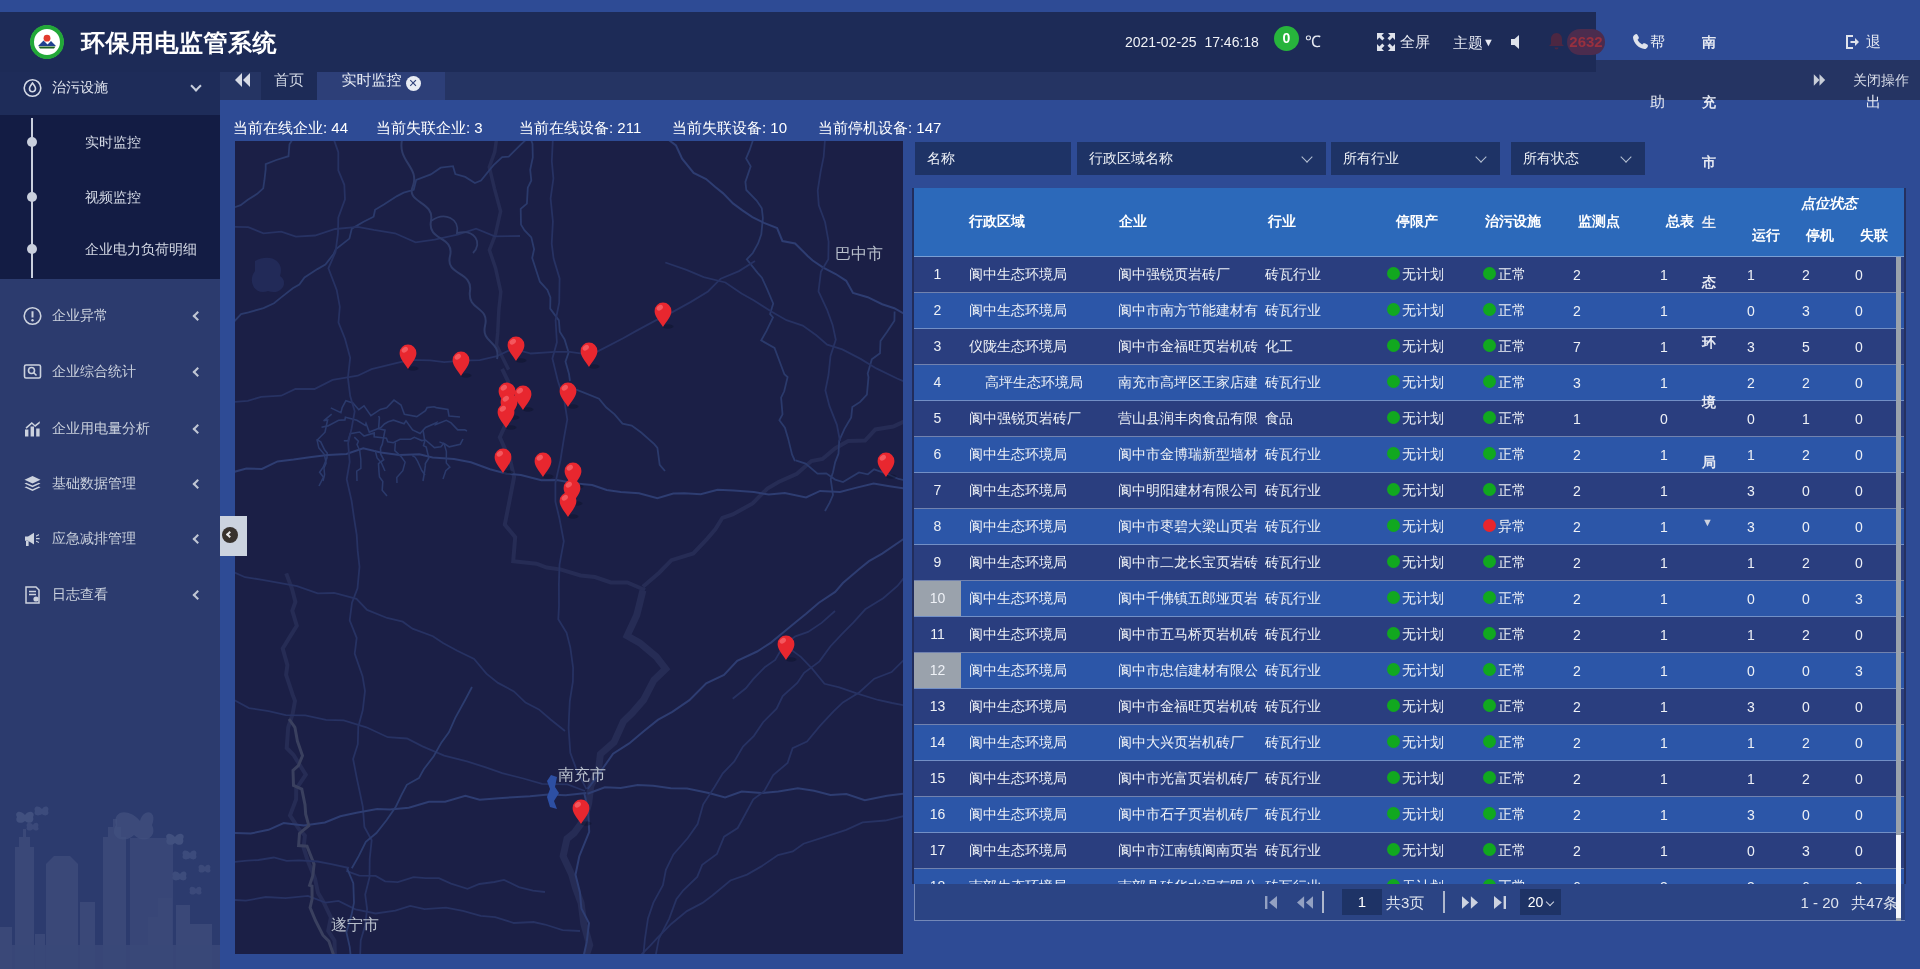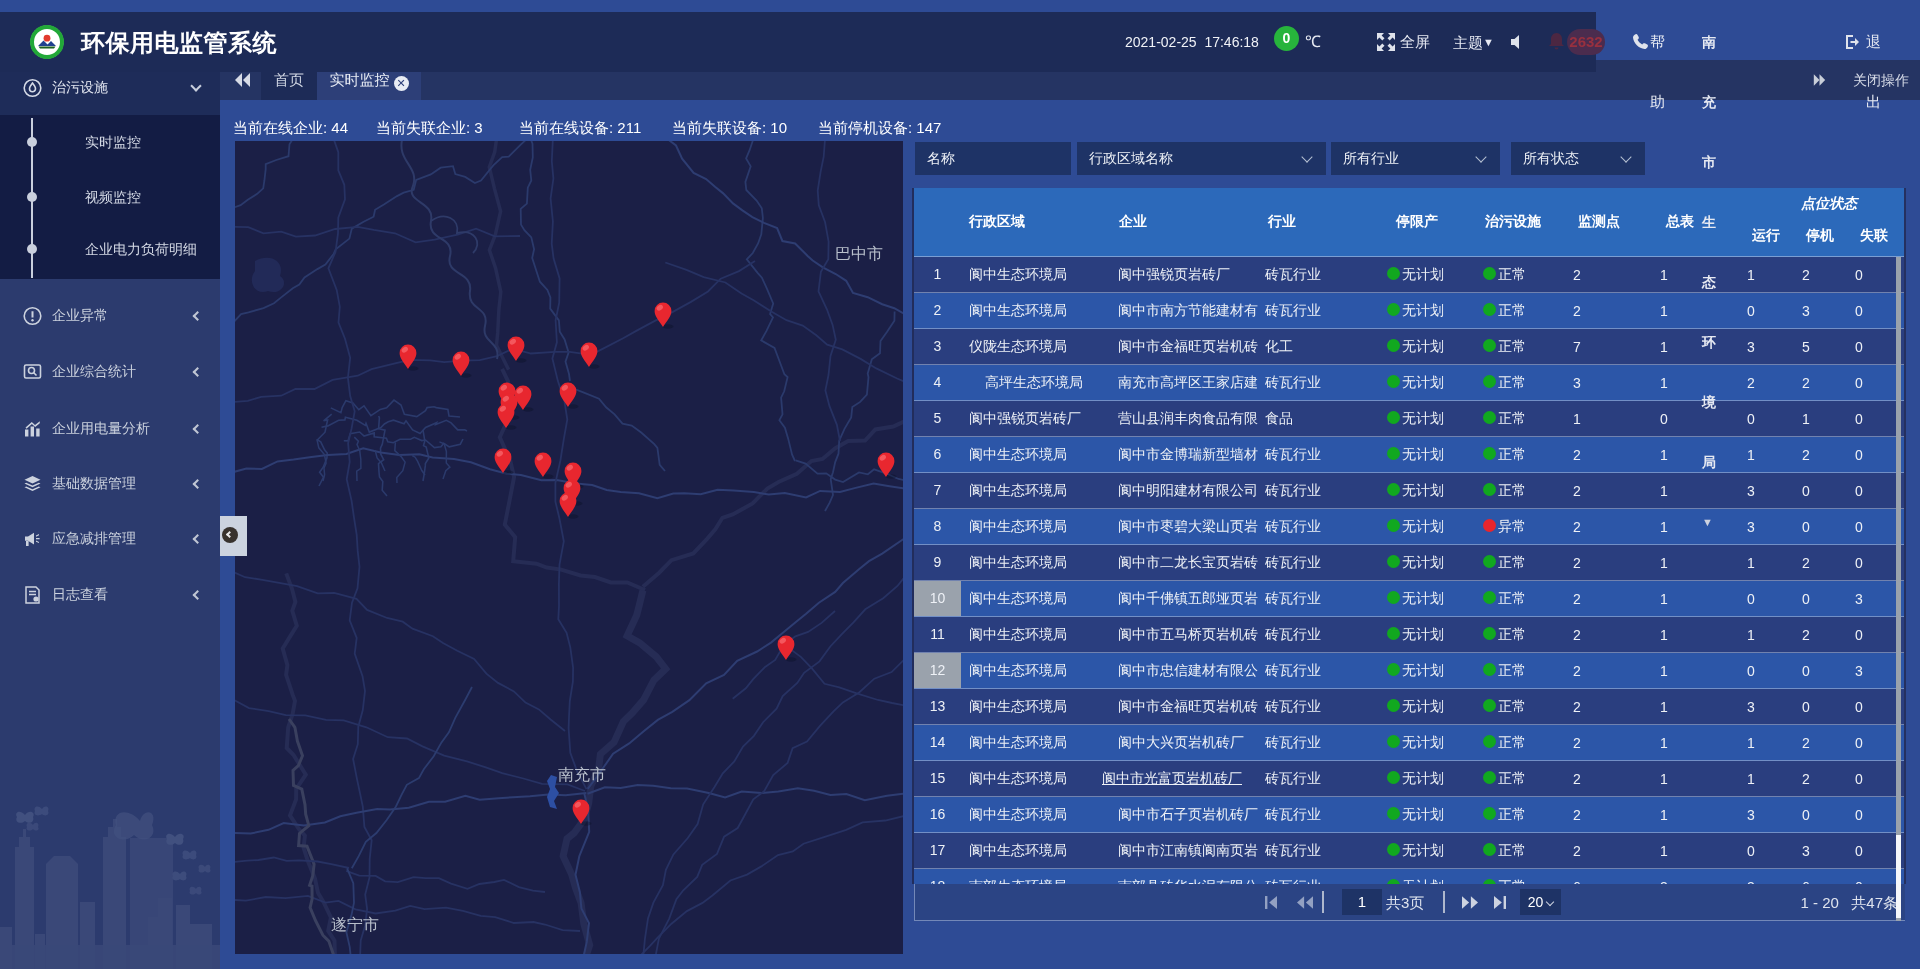--- a/index.html
+++ b/index.html
@@ -195,21 +195,21 @@
       <span class="chev"></span>
   </div>
 </div>
 
 <div id="tabbar">
   <svg class="abs" style="left:14px;top:12px" width="17" height="16" viewBox="0 0 17 16" fill="#d7dbe6">
     <path d="M8 1 L8 15 L1 8 Z"></path>
       <path d="M16 1 L16 15 L9 8 Z"></path>
   </svg>
   <div class="tab" style="left:41px;width:56px;background:#1d2b57;color:#cfd5e2;">首页</div>
-  <div class="tab" style="left:97px;width:104px;background:#2d3f78;color:#e8ecf4;">实时监控&nbsp;<span style="display:inline-block;width:15px;height:15px;border-radius:50%;background:#e8ecf4;color:#2d3f78;font-size:11px;line-height:15px;vertical-align:-2px;">✕</span></div>
+  <div class="tab" style="left:97px;width:128px;background:#2d3f78;color:#e8ecf4;">实时监控&nbsp;<span style="display:inline-block;width:15px;height:15px;border-radius:50%;background:#e8ecf4;color:#2d3f78;font-size:11px;line-height:15px;vertical-align:-2px;">✕</span></div>
   <svg class="abs" style="left:1593px;top:14px" width="13" height="12" viewBox="0 0 16 14" fill="#c9ced9">
     <path d="M1 0 L8 7 L1 14 Z"></path>
       <path d="M8 0 L15 7 L8 14 Z"></path>
   </svg>
   <div class="abs" style="left:1633px;top:0;height:40px;line-height:40px;font-size:14px;color:#d7dce8;">关闭操作</div>
 </div>
 
 <div id="stats">
   <span style="left:13px;">当前在线企业:&nbsp;44</span>
   <span style="left:156px;">当前失联企业:&nbsp;3</span>
@@ -510,21 +510,21 @@
   <span class="cell" style="left:569px;"><span class="dot gdot"></span>正常</span>
   <span class="cnum" style="left:663px;">2</span>
   <span class="cnum" style="left:750px;">1</span>
   <span class="cnum" style="left:837px;">1</span>
   <span class="cnum" style="left:892px;">2</span>
   <span class="cnum" style="left:945px;">0</span>
   </div>
       <div class="row odd" style="top:573px;">
   <div class="num">15</div>
   <span class="cell" style="left:55px;">阆中生态环境局</span>
-  <span class="cell" style="left:188px;text-decoration:underline;">阆中市光富页岩机砖厂</span>
+  <span class="cell" style="left:204px;">阆中市光富页岩机砖厂</span>
   <span class="cell" style="left:351px;">砖瓦行业</span>
   <span class="cell" style="left:473px;"><span class="dot gdot"></span>无计划</span>
   <span class="cell" style="left:569px;"><span class="dot gdot"></span>正常</span>
   <span class="cnum" style="left:663px;">2</span>
   <span class="cnum" style="left:750px;">1</span>
   <span class="cnum" style="left:837px;">1</span>
   <span class="cnum" style="left:892px;">2</span>
   <span class="cnum" style="left:945px;">0</span>
   </div>
       <div class="row even" style="top:609px;">

